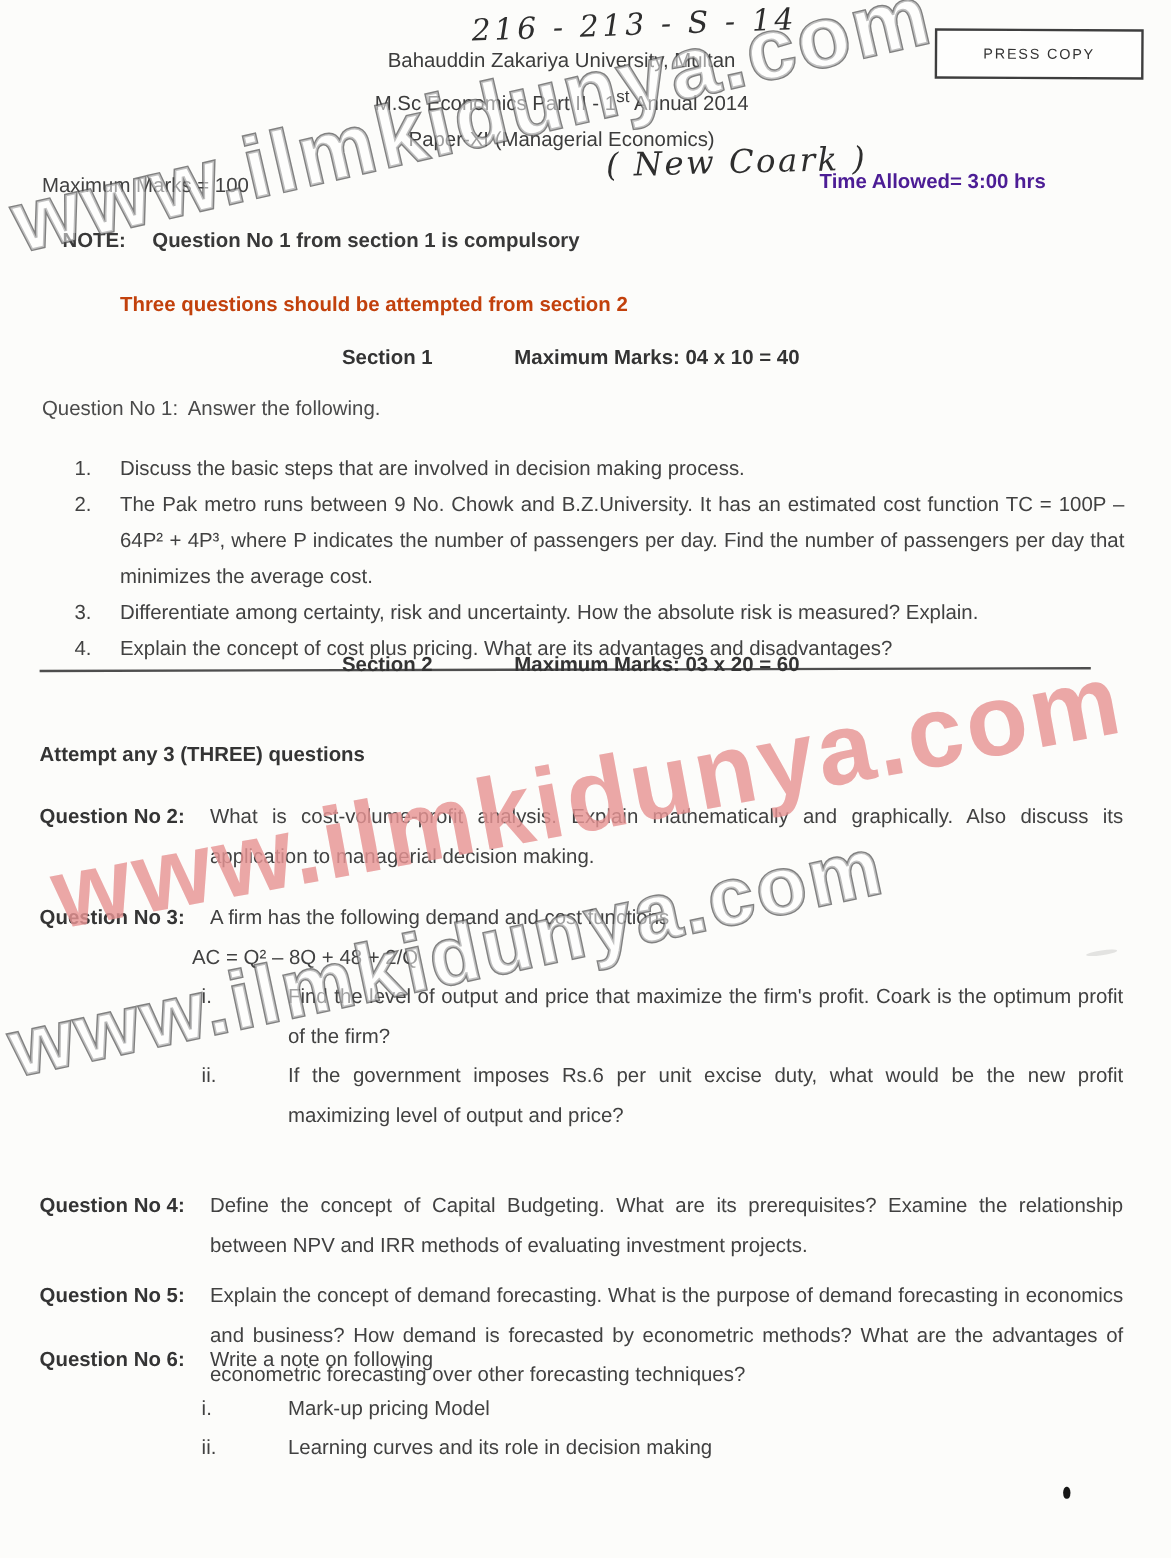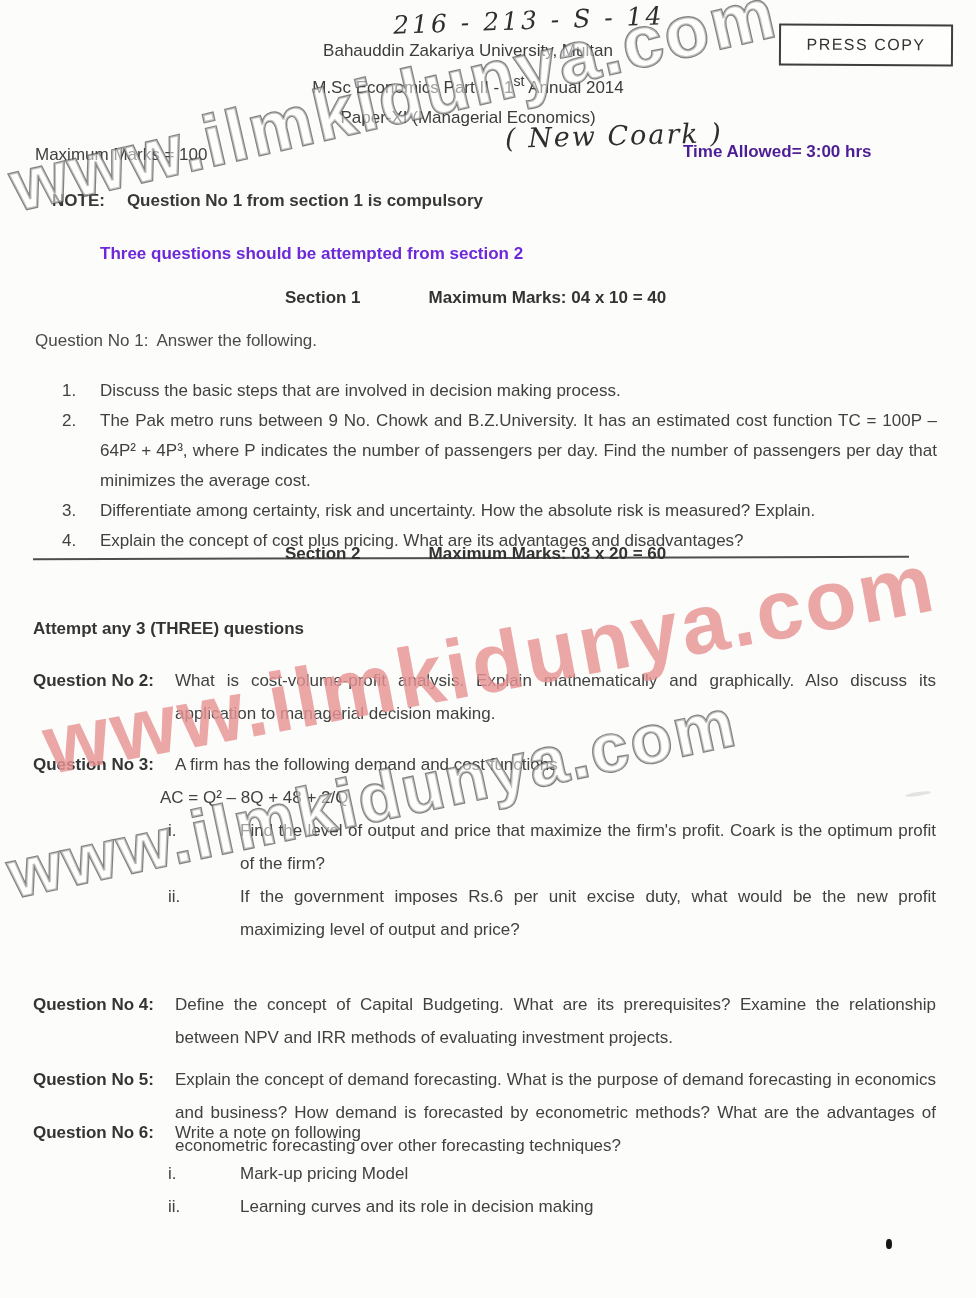--- a/index.html
+++ b/index.html
@@ -28,28 +28,28 @@
   }
   
   .hand{font-family:"DejaVu Serif", serif;font-style:italic;color:#2e2e2e;}
   .hand-code{position:absolute;left:393px;top:6px;font-size:25px;letter-spacing:3px;transform:rotate(-2deg);}
   .hand-note{position:absolute;left:505px;top:120px;font-size:27px;letter-spacing:2px;transform:rotate(-1.5deg);}
   
   .hdr{position:absolute;left:0;right:40px;top:36px;text-align:center;line-height:30px;color:#3c3c3c;}
   .press-copy{
     position:absolute;left:779px;top:24px;width:170px;height:38px;
     border:2px solid #3e3e3e;display:flex;align-items:center;justify-content:center;
-    font-size:16px;letter-spacing:1.5px;color:#333;transform:rotate(.3deg);
+    font-size:12px;letter-spacing:1.5px;color:#333;transform:rotate(.3deg);
     background:rgba(255,255,255,.6);
   }
   .max-marks{position:absolute;left:35px;top:145px;}
   .time-allowed{position:absolute;left:683px;top:142px;font-weight:600;color:#4c1d95;}
   .note1{position:absolute;left:52px;top:191px;font-weight:600;color:#383838;}
   .note1 .lbl{margin-right:22px;}
-  .note2{position:absolute;left:100px;top:244px;font-weight:600;color:#6d28d9;}
+  .note2{position:absolute;left:100px;top:244px;font-weight:600;color:#c2410c;}
   .sec-head{position:absolute;font-weight:600;color:#333;}
   .sec-head .gap{display:inline-block;width:68px;}
   .sec1-head{left:285px;top:288px;}
   .sec2-head{left:285px;top:544px;}
   .q1line{position:absolute;left:35px;top:331px;color:#4a4a4a;}
   .q1line .lbl{margin-right:8px;}
   
   .s1-list{position:absolute;left:62px;top:376px;width:875px;line-height:30px;}
   .s1-item{display:flex;}
   .s1-item .n{width:38px;flex:none;}

